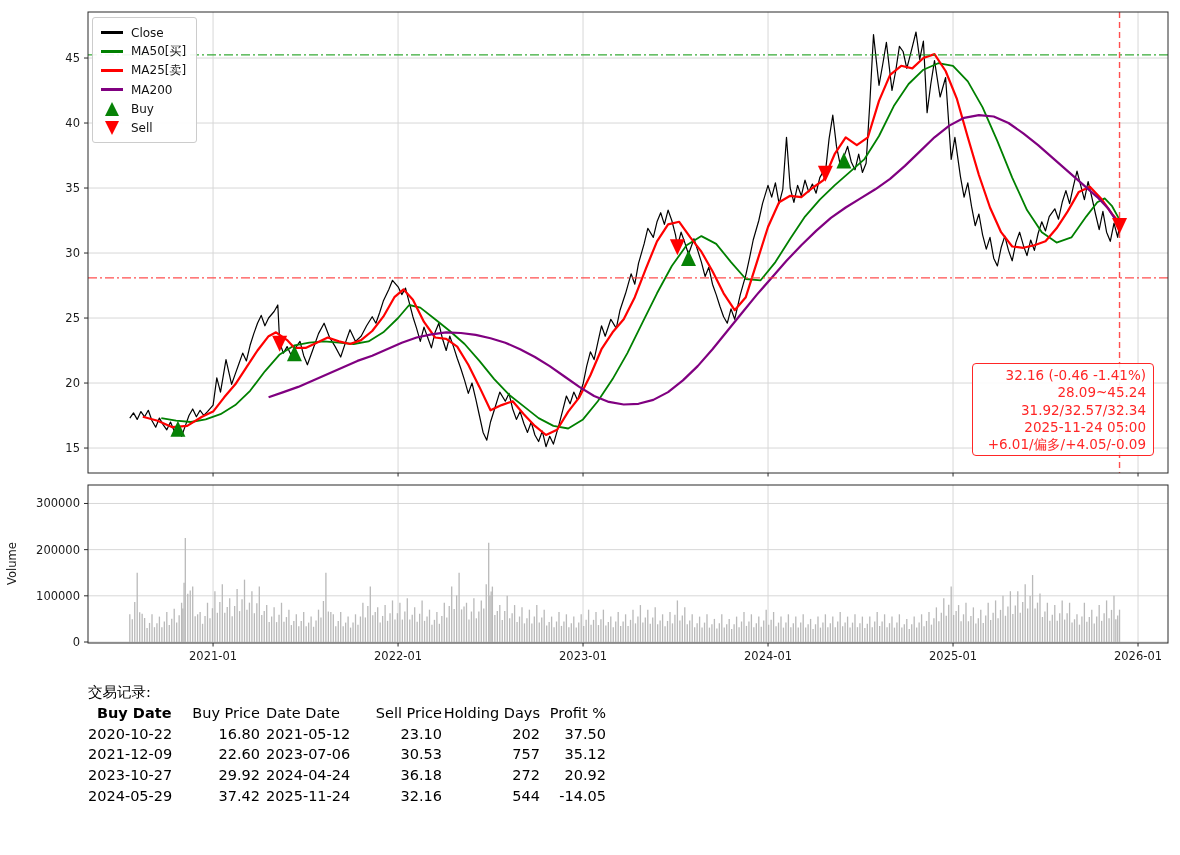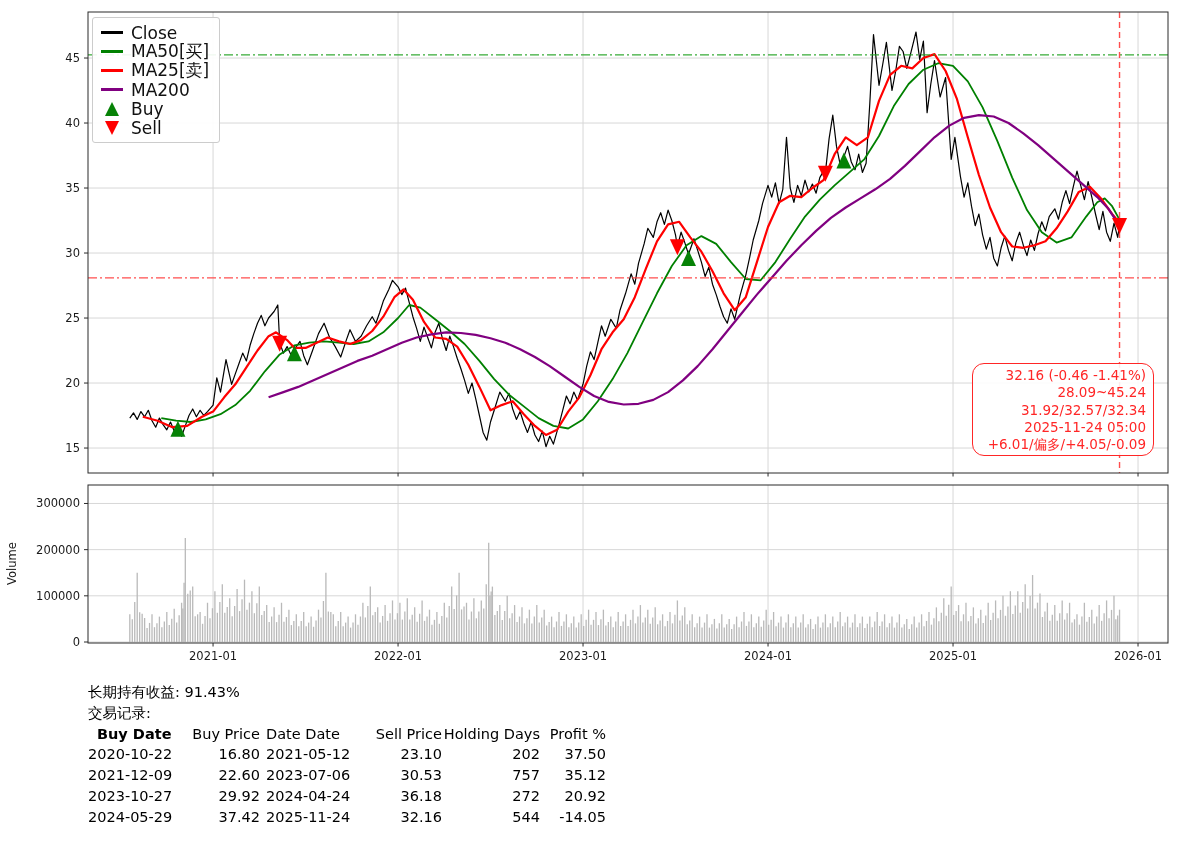--- a/index.html
+++ b/index.html
@@ -5,23 +5,23 @@
   * { margin:0; padding:0; box-sizing:border-box; }
   html,body { background:#fff; }
   .canvas { position:relative; width:1180px; height:855px; background:#fff; overflow:hidden;
             font-family:"DejaVu Sans","Liberation Sans",sans-serif; }
   #chart-svg { position:absolute; left:0; top:0; }
   .legend { position:absolute; left:92px; top:17px; background:rgba(255,255,255,0.92);
             border:1px solid #cccccc; border-radius:3px; padding:5px 10px 5px 8px; z-index:5; }
   .legend-row { display:flex; align-items:center; height:19px; }
   .legend-swatch { width:22px; height:3px; margin-right:8px; flex:0 0 22px; }
   .legend-tri { width:22px; margin-right:8px; flex:0 0 22px; display:flex; justify-content:center; }
-  .legend-label { font-size:17px; color:#111; white-space:nowrap; }
+  .legend-label { font-size:12px; color:#111; white-space:nowrap; }
   .annotation { position:absolute; left:972px; top:363px; width:182px; height:93px;
-            border:1.6px solid #ff2626; border-radius:12px; background:rgba(255,255,255,0.88);
+            border:1.6px solid #ff2626; border-radius:4px; background:rgba(255,255,255,0.88);
             color:#ff2626; font-size:13.5px; line-height:17.3px; text-align:right;
             padding:3px 7px; z-index:6; white-space:nowrap; }
   .footer { position:absolute; left:88px; top:682px; font-size:14.5px; line-height:20.8px;
             color:#000; white-space:nowrap; }
   .trade-grid { display:grid; grid-template-columns:100px 72px 106px 76px 98px 66px; }
   .trade-grid .c-left { text-align:left; }
   .trade-grid .c-right { text-align:right; }
   .hd1 { padding-left:9px;font-weight:bold; }
   .sd { padding-left:6px; }
 </style>
@@ -570,21 +570,20 @@
 
   <div class="annotation">
     <div>32.16 (-0.46 -1.41%)</div>
     <div>28.09~45.24</div>
     <div>31.92/32.57/32.34</div>
     <div>2025-11-24 05:00</div>
     <div>+6.01/偏多/+4.05/-0.09</div>
   </div>
 
   <div class="footer">
-    <div>长期持有收益: 91.43%</div>
     <div>交易记录:</div>
     <div class="trade-grid">
       <div class="c-left hd1">Buy Date</div>
       <div class="c-right">Buy Price</div>
       <div class="c-left sd">Date Date</div>
       <div class="c-right">Sell Price</div>
       <div class="c-right">Holding Days</div>
       <div class="c-right">Profit %</div>
 
       <div class="c-left">2020-10-22</div>

